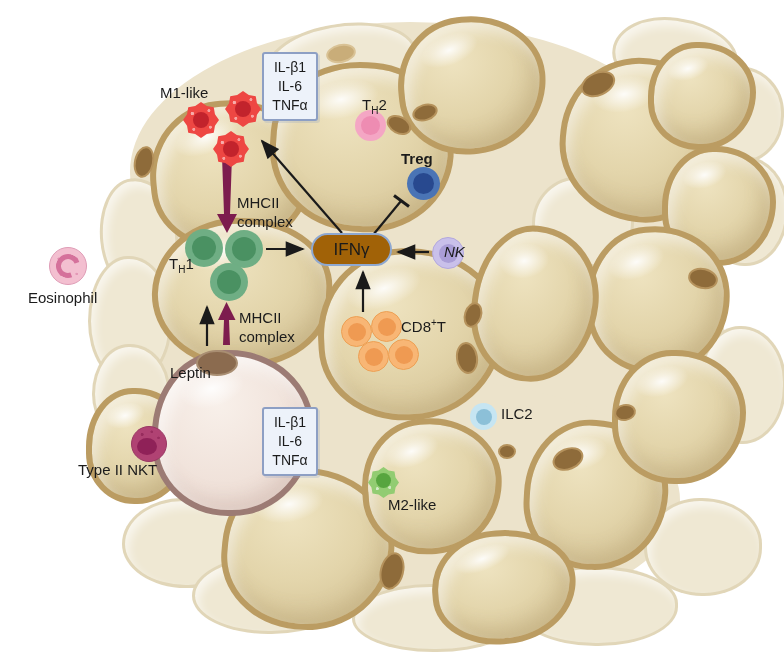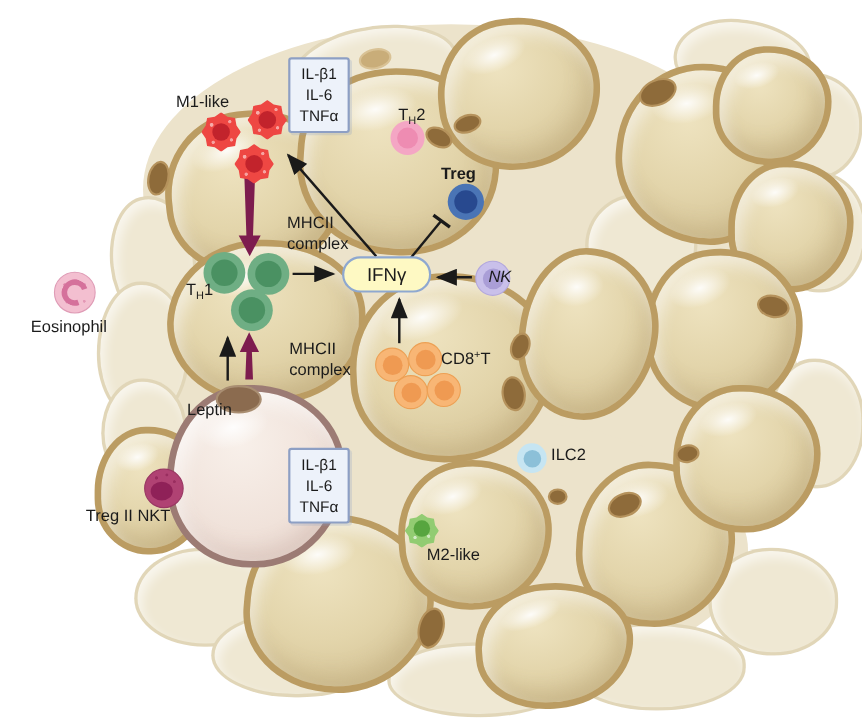--- a/index.html
+++ b/index.html
@@ -59,26 +59,26 @@
       border-radius:50%;border-right-color:transparent;transform:rotate(25deg);}
   .nktc{width:34px;height:34px;background-color:#b04273;border:1px solid #993763;
       background-image:radial-gradient(circle at 30% 22%, rgba(130,25,75,.55) 1.2px, transparent 1.8px),
                        radial-gradient(circle at 58% 14%, rgba(130,25,75,.5) 1px, transparent 1.6px),
                        radial-gradient(circle at 78% 32%, rgba(130,25,75,.5) 1px, transparent 1.6px);}
   .nktc .core{width:20px;height:17px;background:#8f2158;margin-top:5px;margin-right:4px;}
   
   .lbl{position:absolute;font-size:15px;line-height:17px;white-space:nowrap;color:#1b1b1b;}
   .lbl sub{font-size:10px;}
   .lbl sup{font-size:10px;}
-  .lbl-2line{white-space:normal;line-height:19px;margin-left:24px;}
+  .lbl-2line{white-space:normal;line-height:19px;}
   .cytobox{position:absolute;width:56px;box-sizing:border-box;background:#edf2fa;
       border:2px solid #8d9fc4;border-radius:3px;padding:4px 2px;text-align:center;
       font-size:14px;line-height:19px;box-shadow:2px 2px 0 rgba(141,159,196,.25);}
   .ifng-pill{position:absolute;left:311px;top:233px;width:81px;height:33px;box-sizing:border-box;
-      background:#fef9c3;border:2.5px solid #8ea8d0;border-radius:17px;
+      background:#a16207;border:2.5px solid #8ea8d0;border-radius:17px;
       display:flex;align-items:center;justify-content:center;font-size:17px;}
   .arrows{position:absolute;left:0;top:0;pointer-events:none;}
 </style>
 </head>
 <body>
 
 <div class="stage">
 
   <div class="underlay" style="left:130px;top:22px;width:560px;height:300px;"></div>
   <div class="underlay" style="left:110px;top:200px;width:620px;height:320px;"></div>
@@ -218,21 +218,21 @@
 
   <div class="lbl" style="left:160px;top:84px;">M1-like</div>
   <div class="lbl" style="left:169px;top:218px;margin-top:37px;"><span>T</span><sub>H</sub><span>1</span></div>
   <div class="lbl" style="left:362px;top:96px;"><span>T</span><sub>H</sub><span>2</span></div>
   <div class="lbl" style="left:401px;top:150px;font-weight:bold;">Treg</div>
   <div class="lbl" style="left:444px;top:243px;font-style:italic;">NK</div>
   <div class="lbl" style="left:401px;top:314px;"><span>CD8</span><sup>+</sup><span>T</span></div>
   <div class="lbl" style="left:501px;top:405px;">ILC2</div>
   <div class="lbl" style="left:388px;top:496px;">M2-like</div>
   <div class="lbl" style="left:28px;top:289px;">Eosinophil</div>
-  <div class="lbl" style="left:78px;top:461px;">Treg II NKT</div>
+  <div class="lbl" style="left:78px;top:461px;">Type II NKT</div>
   <div class="lbl" style="left:170px;top:364px;">Leptin</div>
   <div class="lbl lbl-2line" style="left:237px;top:193px;">
     <div>MHCII</div>
       <div>complex</div>
   </div>
   <div class="lbl lbl-2line" style="left:239px;top:308px;">
     <div>MHCII</div>
       <div>complex</div>
   </div>
 

